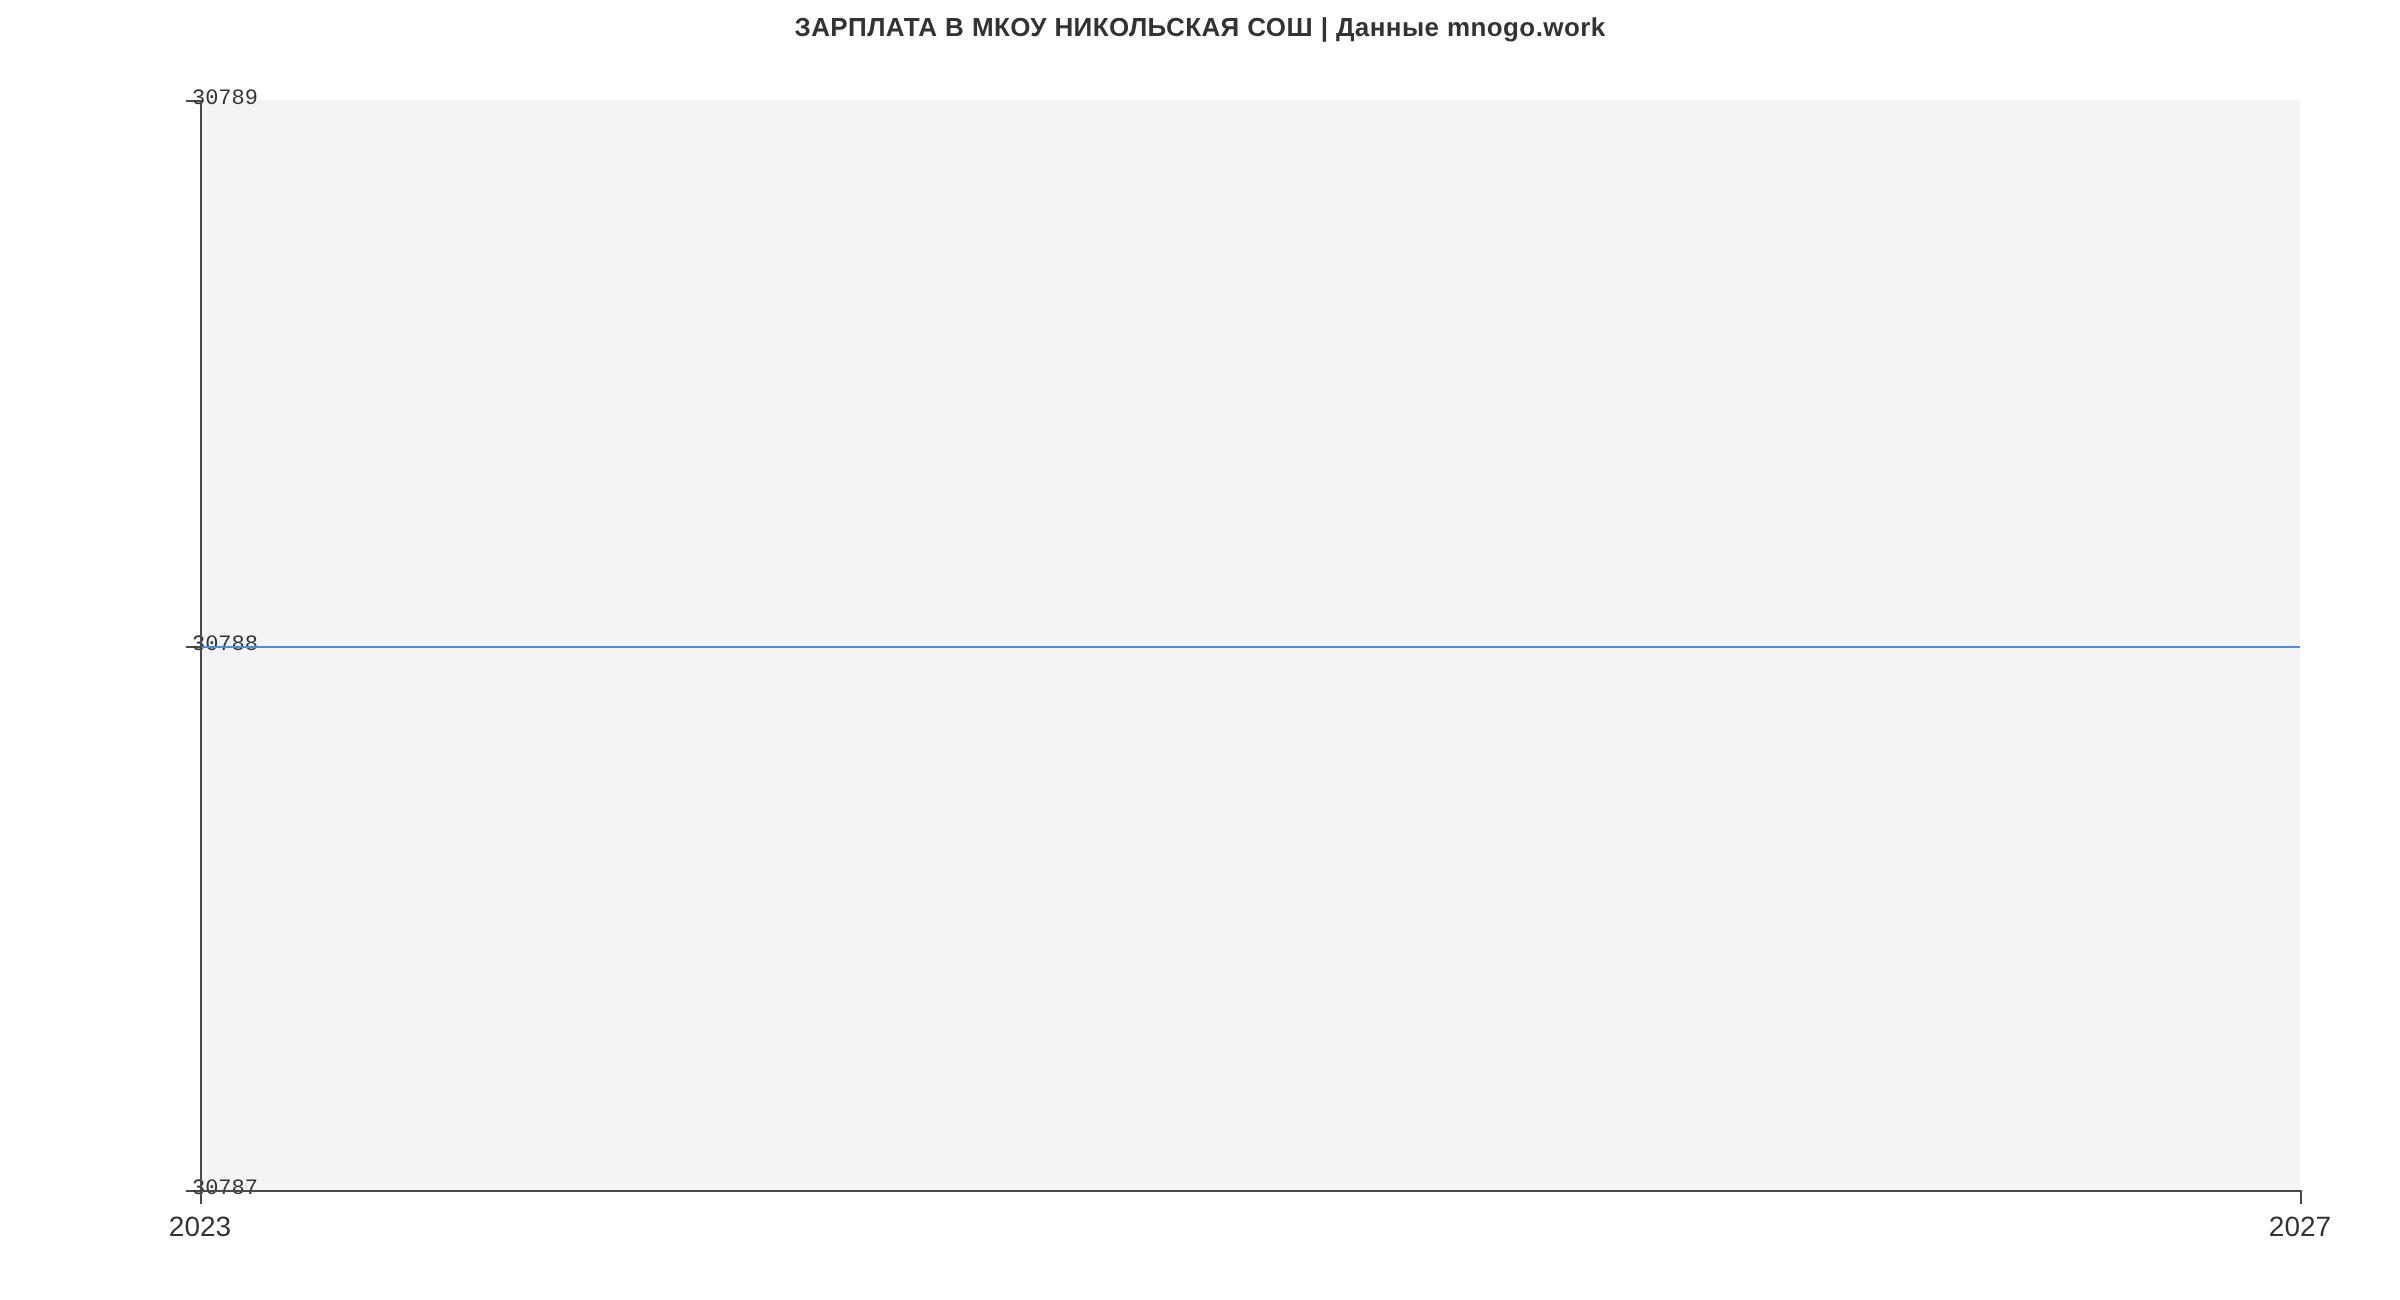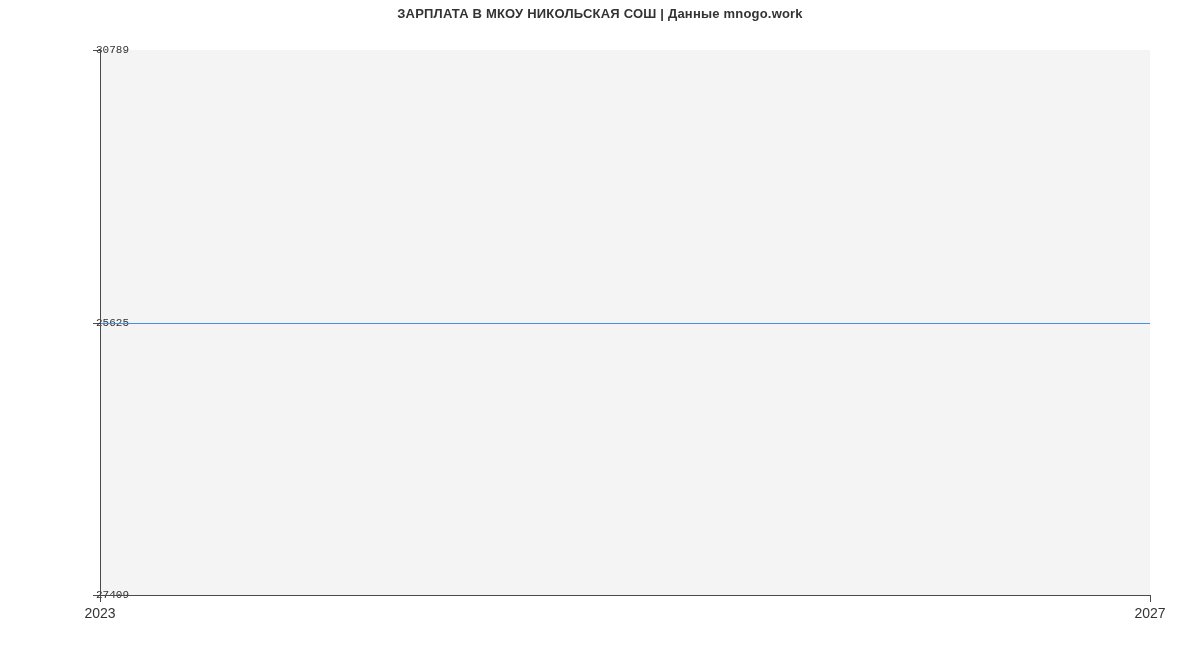--- a/index.html
+++ b/index.html
@@ -97,24 +97,24 @@
 <div class="chart-wrap">
 
   <div class="title">ЗАРПЛАТА В МКОУ НИКОЛЬСКАЯ СОШ | Данные mnogo.work</div>
 
   <div class="plot"></div>
 
   <div class="ytick" style="top:50px;"></div>
   <div class="ytick-label" style="top:50px;">30789</div>
 
   <div class="ytick" style="top:322.5px;"></div>
-  <div class="ytick-label" style="top:322.5px;">25625</div>
+  <div class="ytick-label" style="top:322.5px;">30788</div>
 
   <div class="ytick" style="top:595px;"></div>
-  <div class="ytick-label" style="top:595px;">27409</div>
+  <div class="ytick-label" style="top:595px;">30787</div>
 
   <div class="xtick" style="left:100px;"></div>
   <div class="xtick-label" style="left:100px;">2023</div>
 
   <div class="xtick" style="left:1150px;"></div>
   <div class="xtick-label" style="left:1150px;">2027</div>
 
   <div class="data-line" style="top:322.5px;"></div>
 
   <div class="axis-left"></div>

